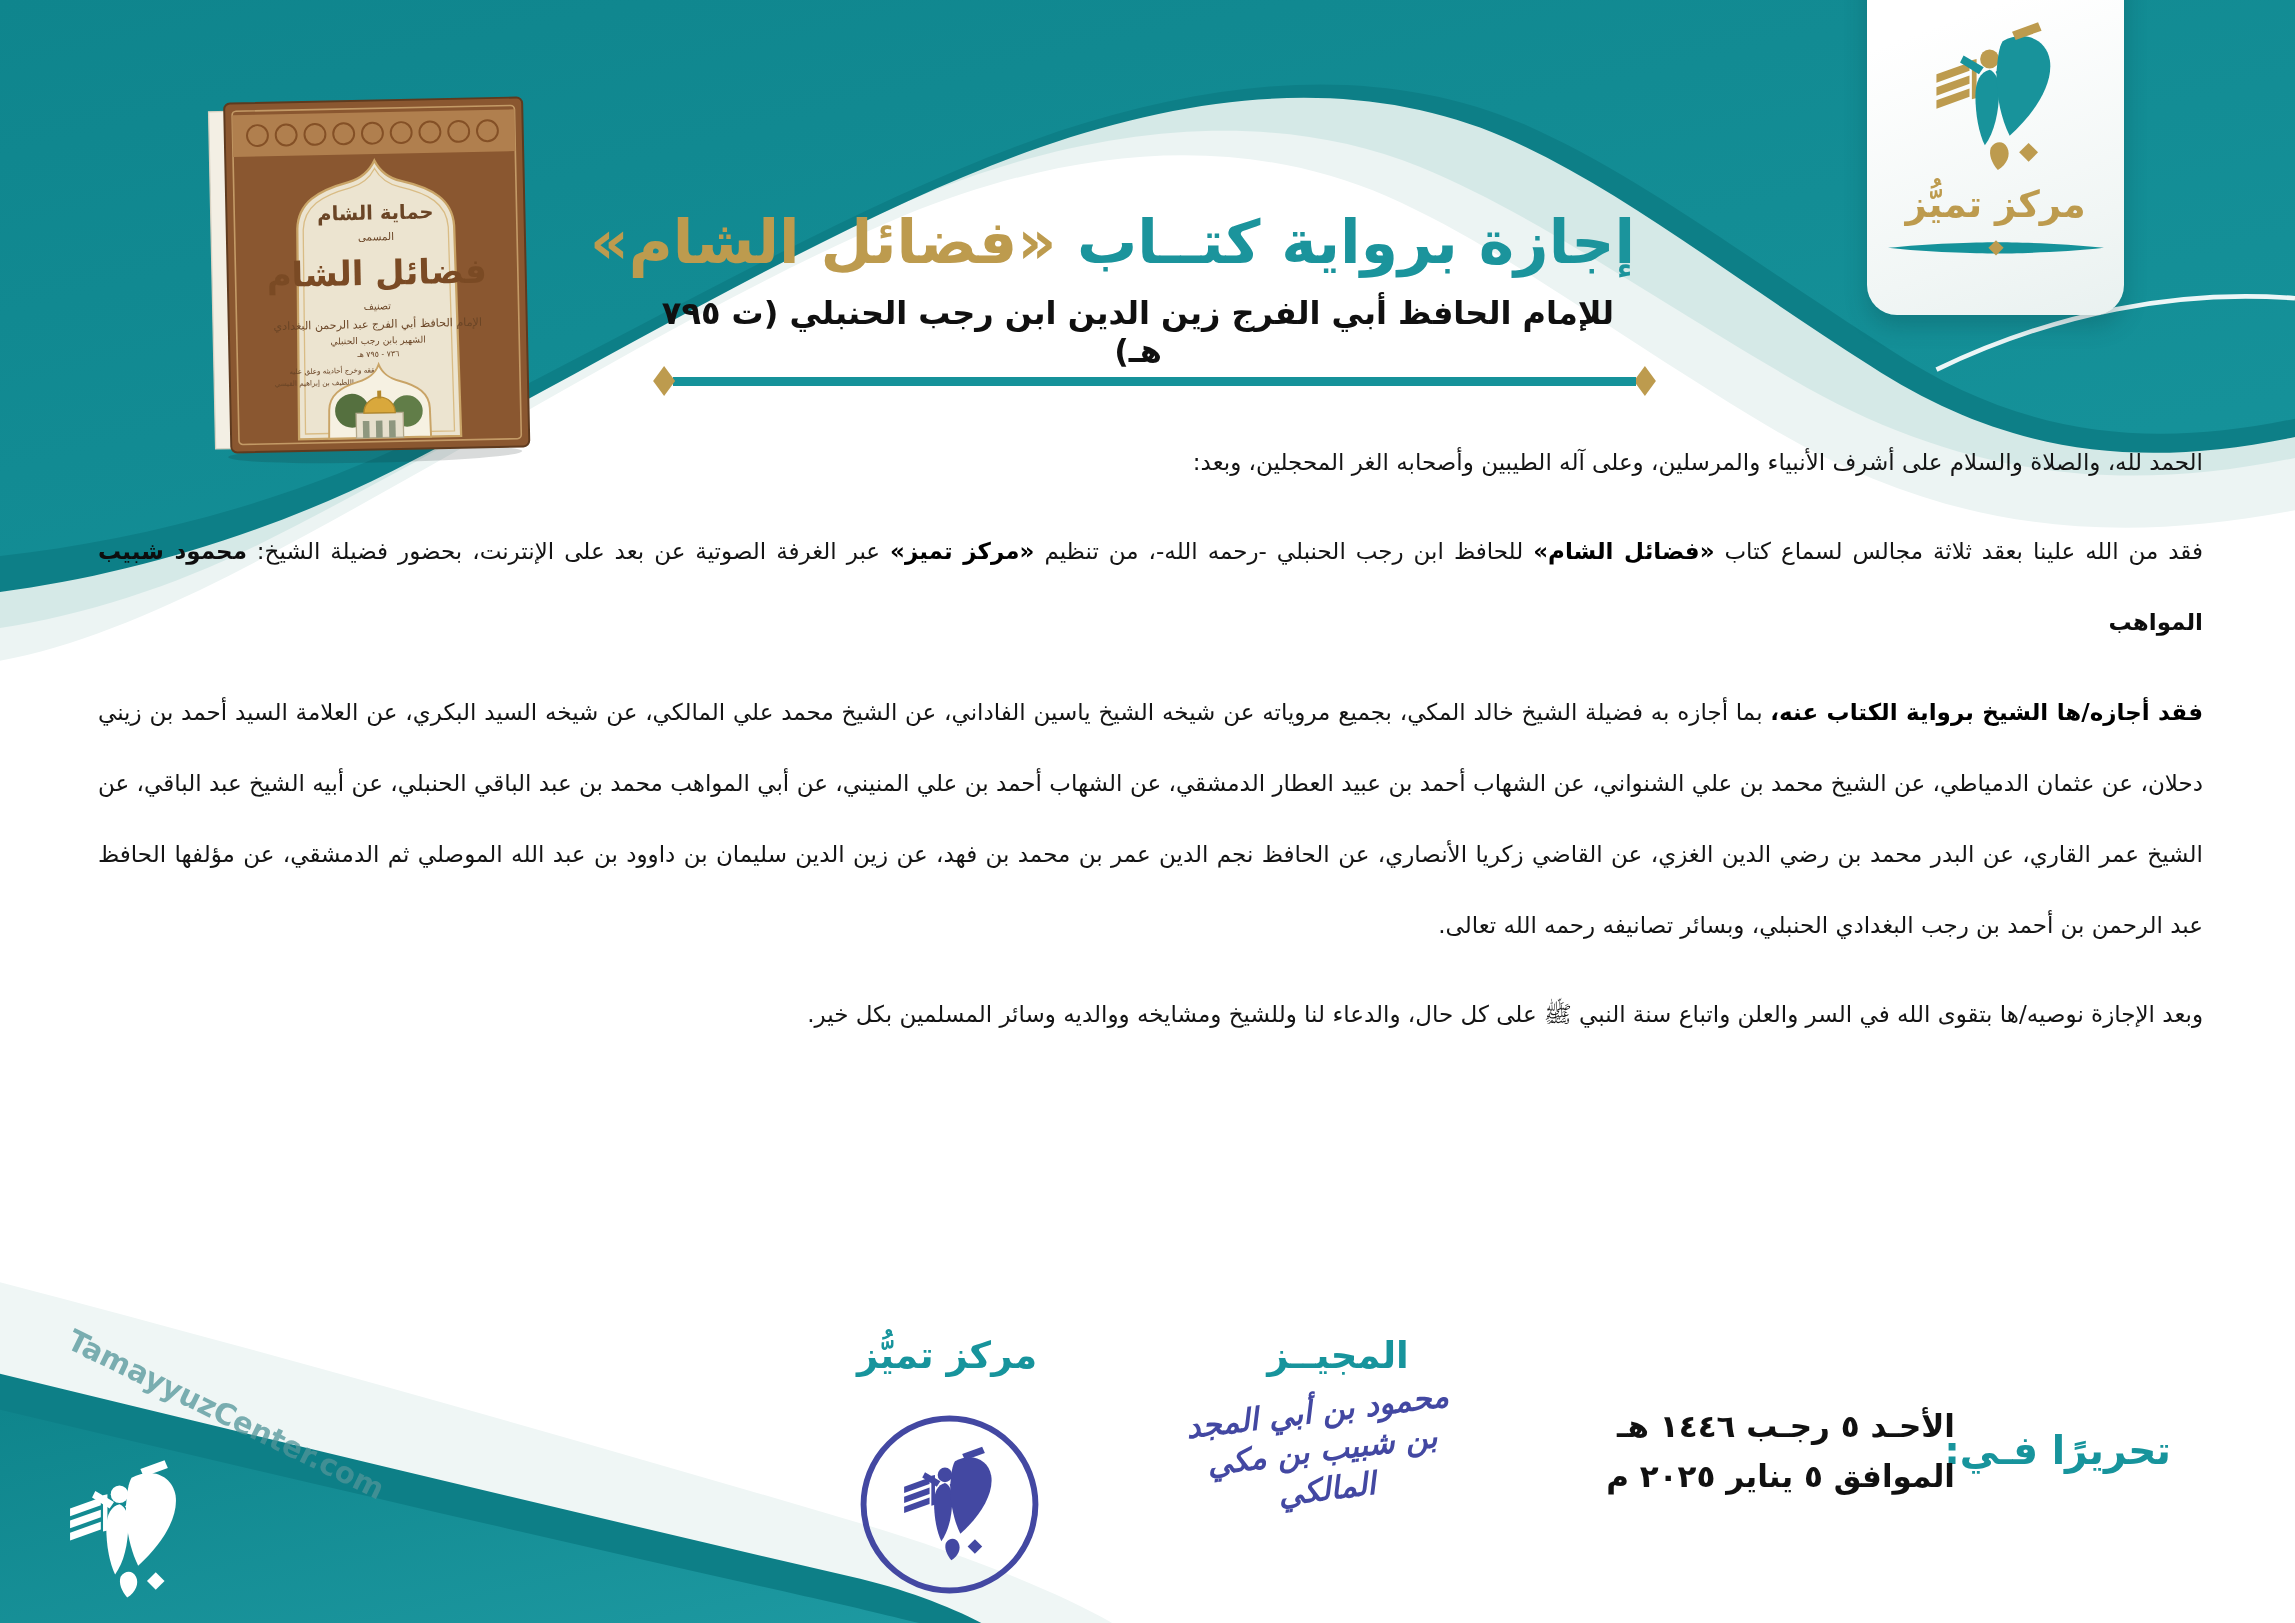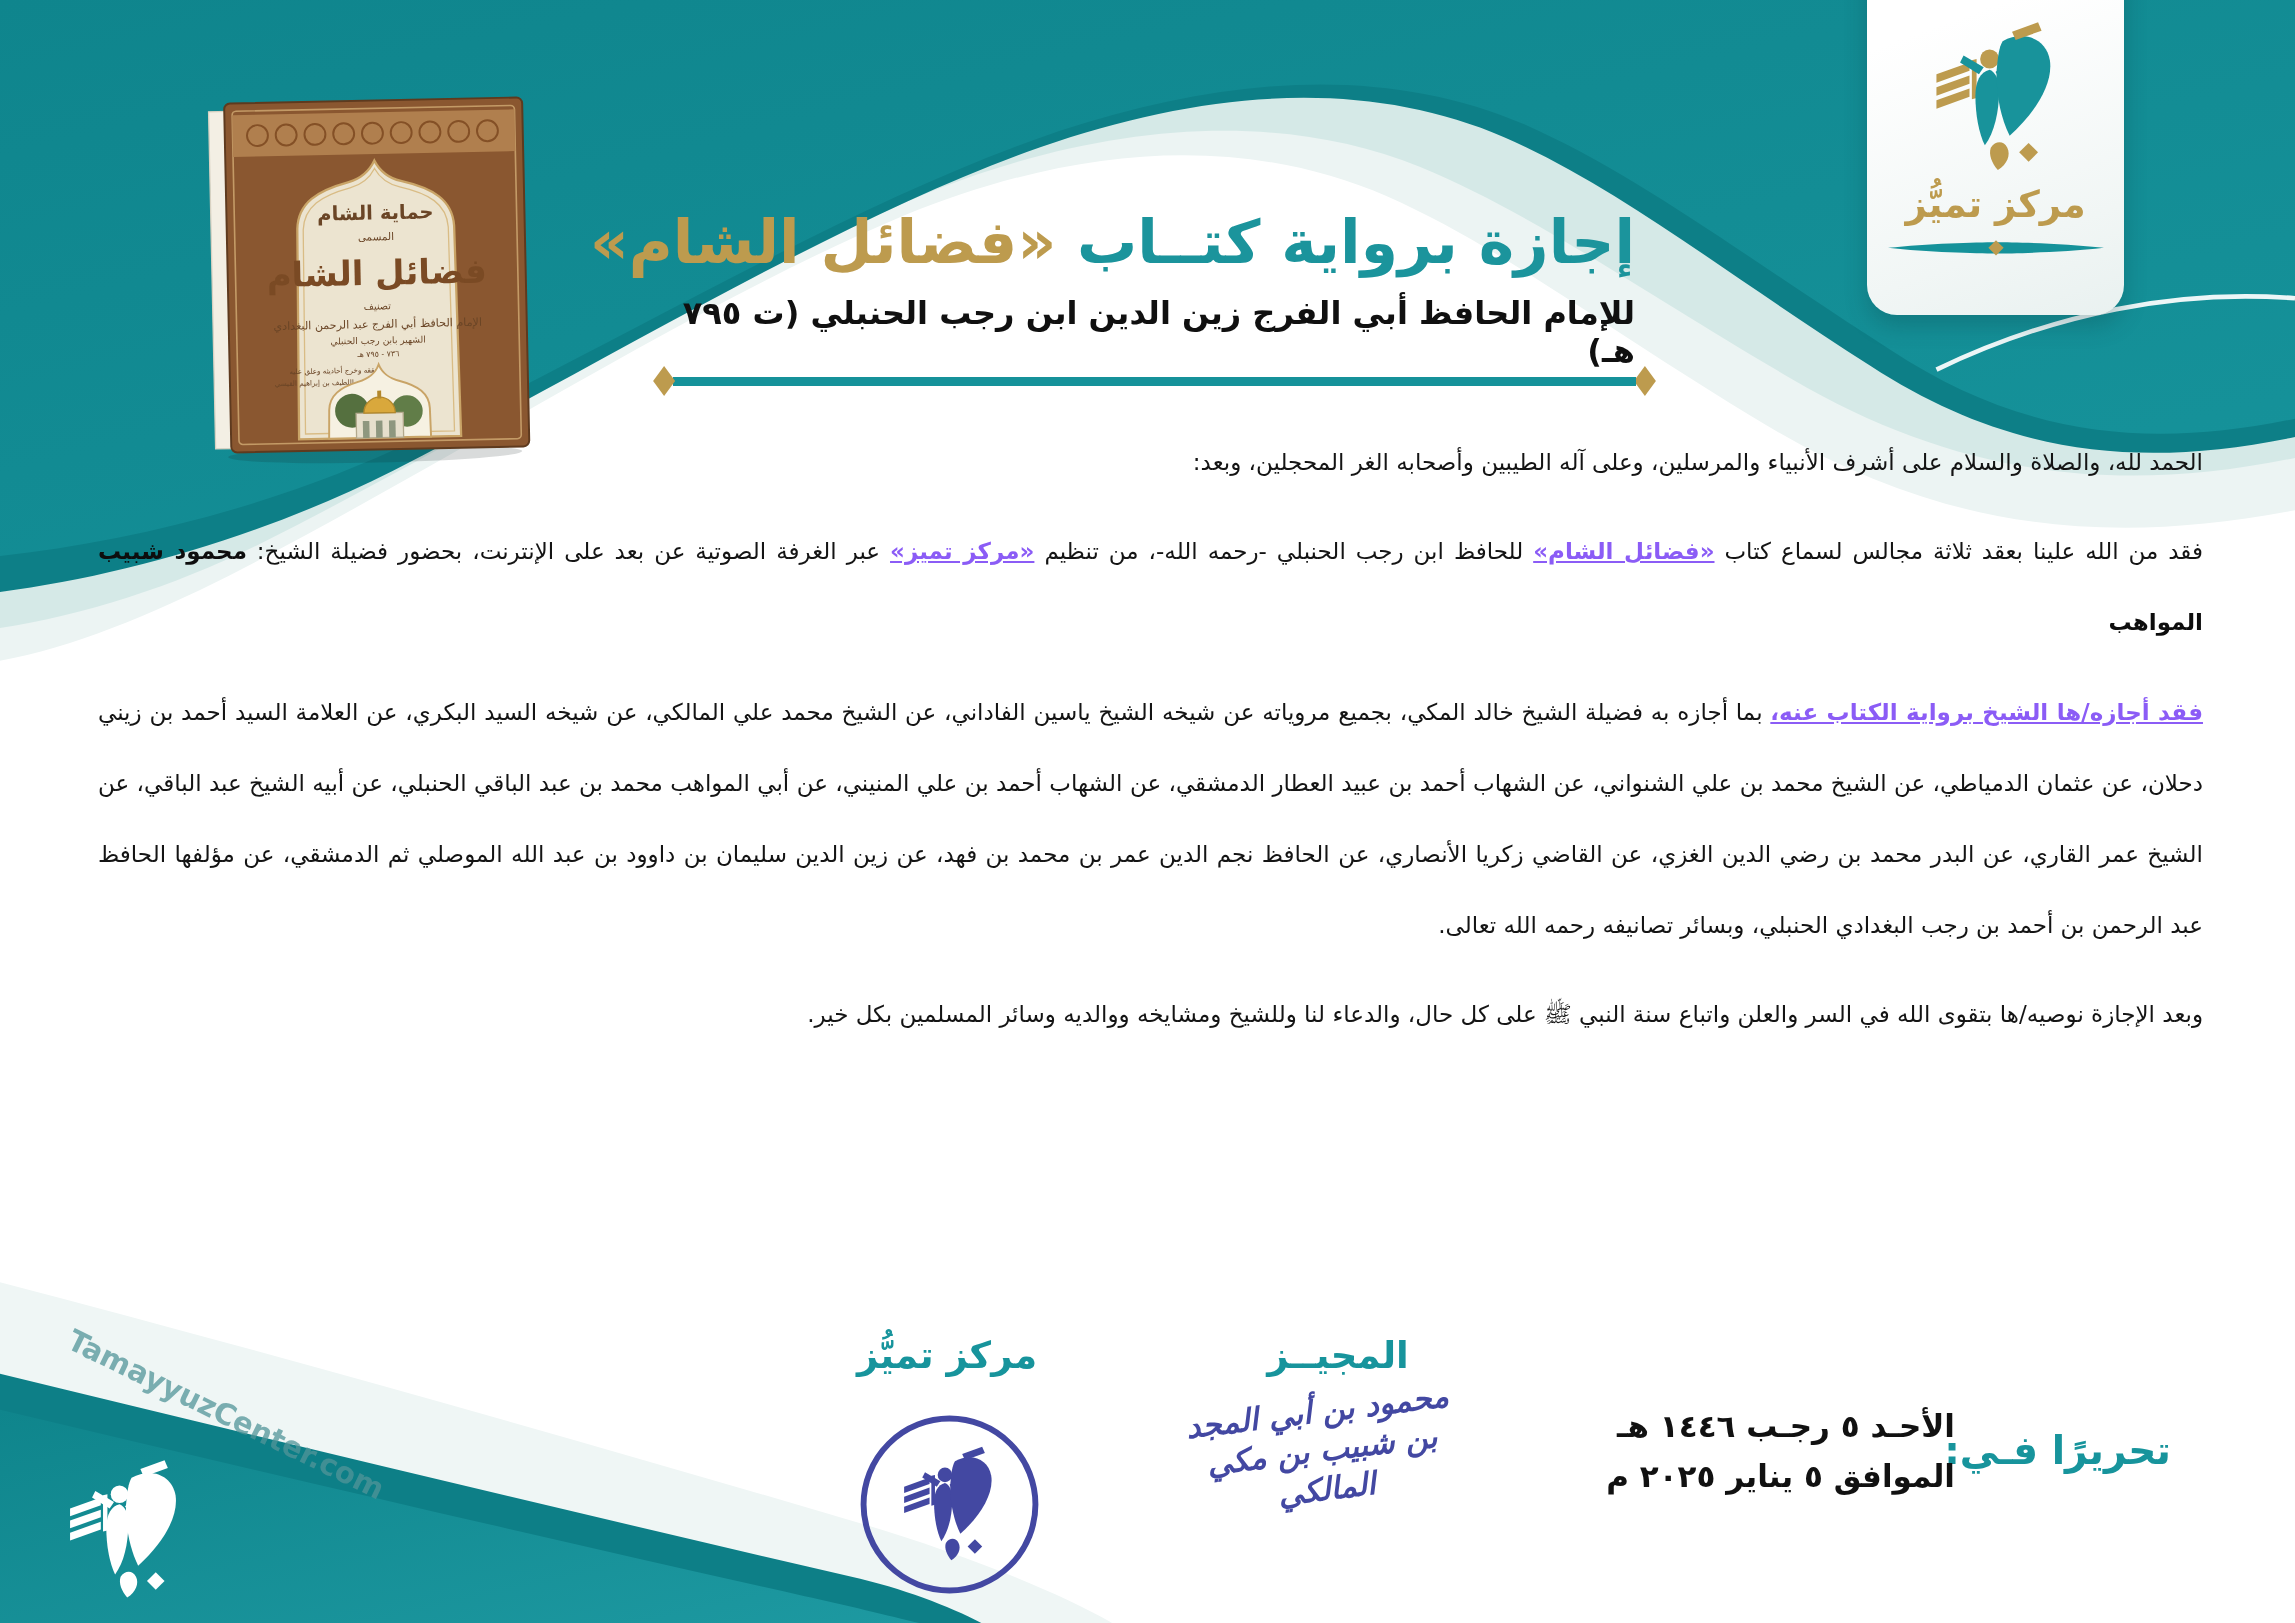--- a/index.html
+++ b/index.html
@@ -14,36 +14,36 @@
   
   .badge{position:absolute;left:1867px;top:-38px;width:257px;height:353px;z-index:4;
          background:linear-gradient(160deg,#ffffff 20%,#f1f6f5 75%,#e9f1f0 100%);
          border-radius:0 0 30px 30px;box-shadow:0 10.5px 22px rgba(10,60,65,.25);
          display:flex;flex-direction:column;align-items:center;}
   .badge .glyph{width:143px;height:156px;margin-top:58px;}
   .badge-name{margin-top:6.5px;font-size:37px;font-weight:800;color:#bd9b4e;letter-spacing:0;}
   .badge-divider{width:216px;height:15.7px;margin-top:14.4px;}
 
   
-  .header{position:absolute;right:660px;left:641px;top:208px;z-index:2;text-align:right;}
+  .header{position:absolute;right:660px;left:641px;top:208px;z-index:2;text-align:center;}
   .cert-title{font-size:60px;font-weight:800;line-height:1.15;white-space:nowrap;}
   .cert-title .t-main{color:#1b949c;}
   .cert-title .t-book{color:#bd9b4e;}
   .cert-subtitle{margin-top:17px;font-size:32px;font-weight:700;color:#101010;}
   .rule-wrap{position:absolute;left:657px;top:366px;width:995px;height:30px;z-index:2;}
   .rule-line{position:absolute;left:15.7px;right:15.7px;top:11px;height:8.5px;background:#15929a;}
   .rule-diamond{position:absolute;top:0;width:22px;height:30px;background:#bd9b4e;
                 clip-path:polygon(50% 0,100% 50%,50% 100%,0 50%);}
   .rule-diamond.right{right:-3.9px;} .rule-diamond.left{left:-3.9px;}
 
   
   .body-text{position:absolute;right:92px;left:98px;top:427px;z-index:2;
              font-size:23px;line-height:71px;color:#141414;text-align:justify;}
   .body-text p{margin:0 0 18.3px 0;}
-  .accent{color:#8b5cf6;font-weight:700;text-decoration:underline;}
+  .accent{color:#000000;font-weight:700;}
   .strong{font-weight:800;color:#0d0d0d;}
 
   
   .label-teal{position:absolute;z-index:3;font-size:37px;font-weight:800;color:#17949c;text-align:center;}
   .label-mujeez{left:1230px;top:1334px;width:216px;}
   .label-center{left:839px;top:1334px;width:216px;}
   .signature{position:absolute;left:1106px;top:1392px;width:432px;z-index:3;
              color:#4348a2;font-size:31px;line-height:1.25;font-style:italic;font-weight:600;
              text-align:center;transform:rotate(-7deg);white-space:pre-line;}
   .stamp{position:absolute;left:857px;top:1412px;width:185px;height:185px;z-index:3;}

